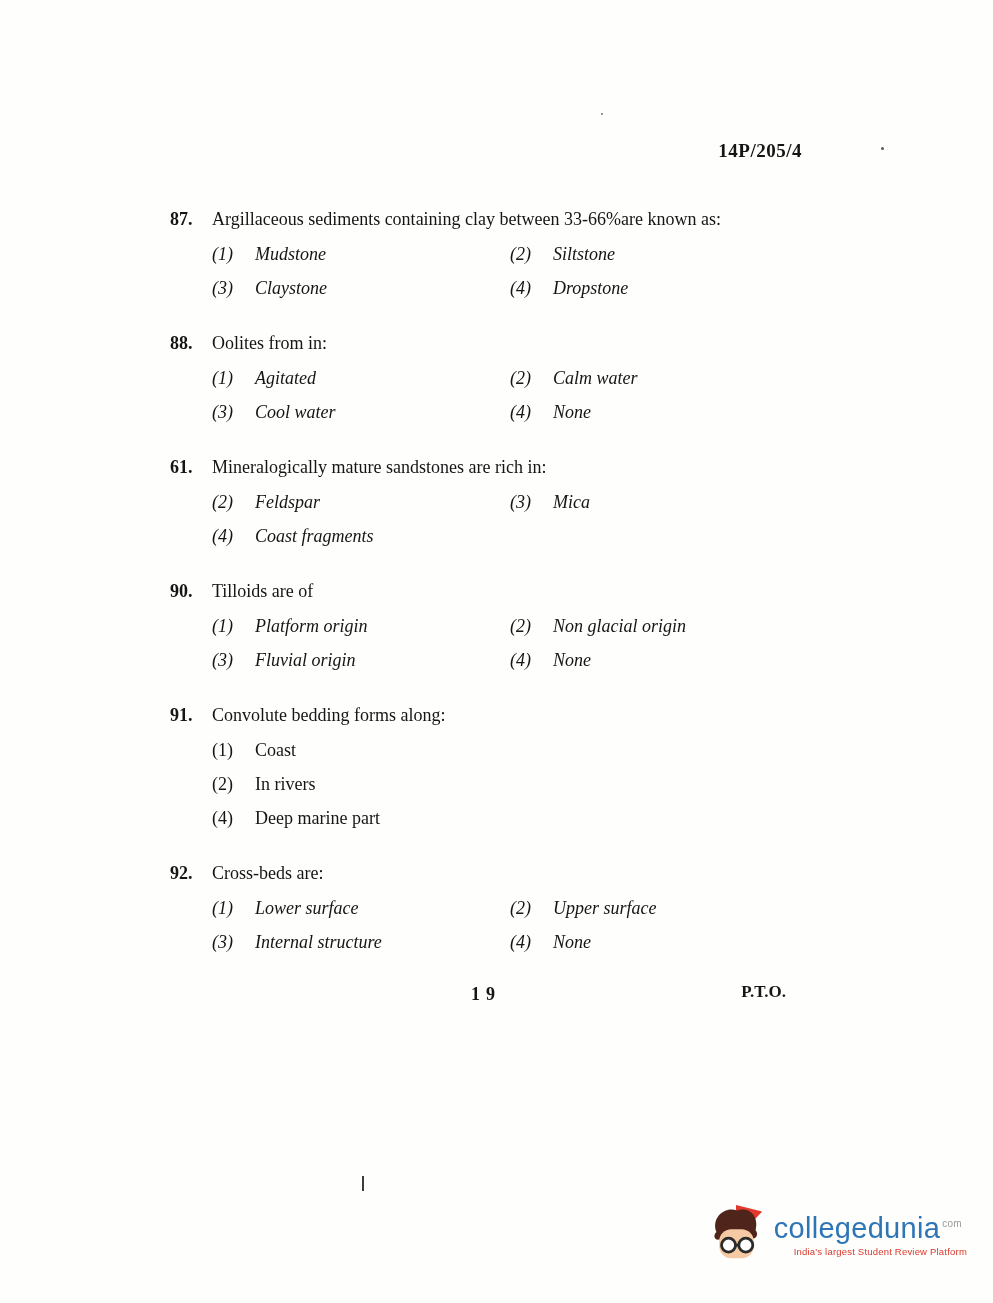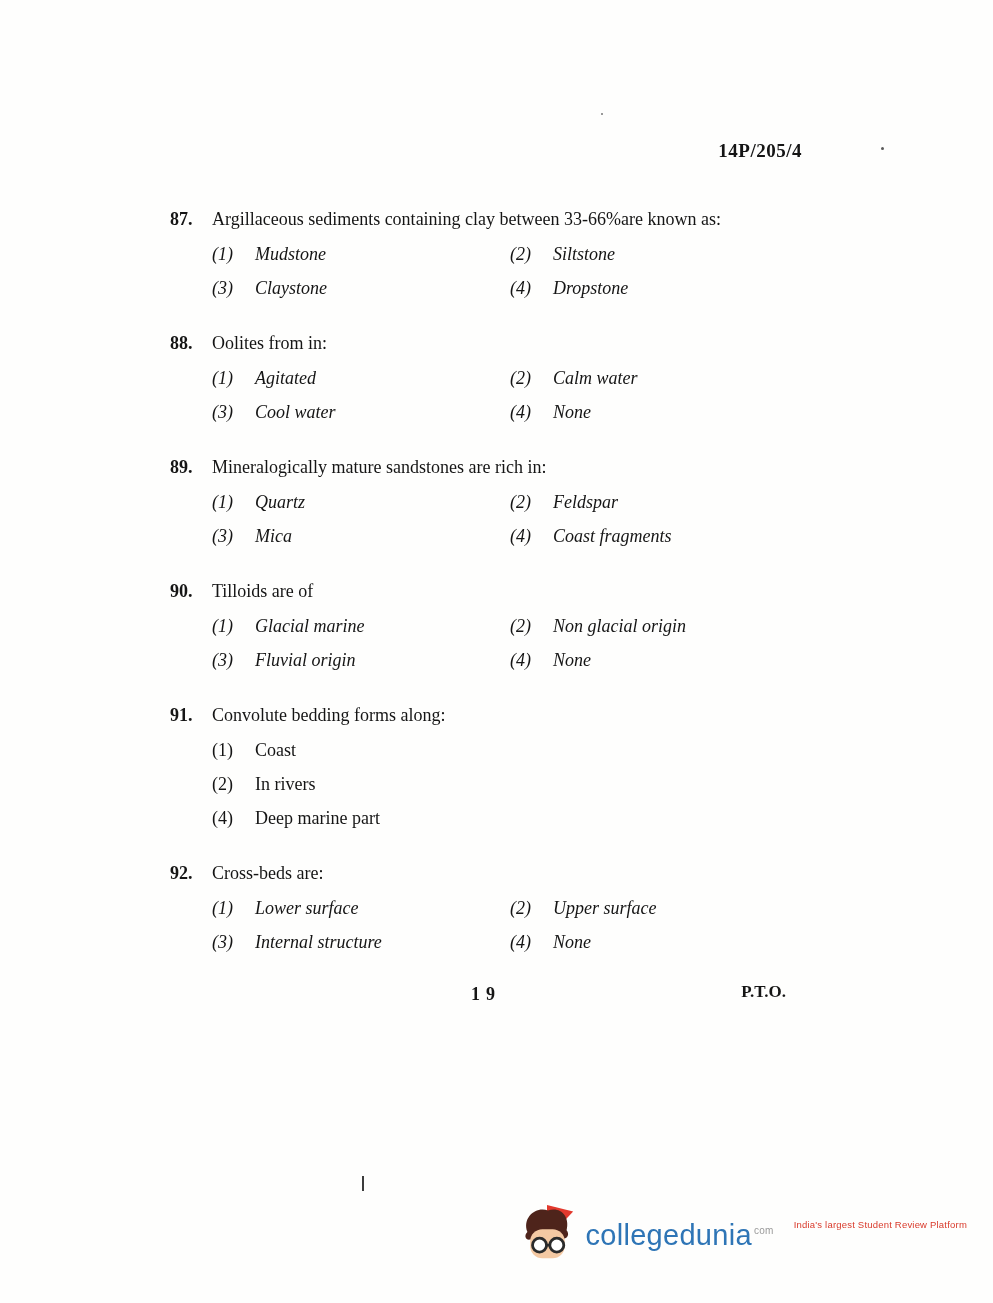--- a/index.html
+++ b/index.html
@@ -54,21 +54,21 @@
   .scan-tick { position: absolute; left: 362px; top: 1176px; width: 2px; height: 15px; background: #3c3c3c; }
   .scan-dot-1 { position: absolute; left: 881px; top: 147px; width: 3px; height: 3px; border-radius: 50%; background: #5a5a5a; }
   .scan-dot-2 { position: absolute; left: 601px; top: 113px; width: 2px; height: 2px; border-radius: 50%; background: #777; }
 
   
   .logo {
     position: absolute; right: 26px; bottom: 40px;
     display: flex; align-items: center; gap: 10px;
     font-family: "Liberation Sans", sans-serif;
   }
-  .logo-text { display: flex; }
+  .logo-text { display: flex; flex-direction: column; }
   .brand { color: #2e75b6; font-size: 29px; line-height: 30px; letter-spacing: 0.3px; }
   .brand .tld { font-size: 10px; color: #9a9a9a; vertical-align: super; margin-left: 2px; }
   .tagline { color: #d93a2b; font-size: 9.5px; margin-top: 3px; letter-spacing: 0.2px; margin-left: 20px; }
 </style>
 </head>
 <body>
 
 <div class="page">
 
   <div class="content">
@@ -88,32 +88,31 @@
         <div class="question">
           <div class="q-head"><span class="q-num">88.</span><span class="q-text">Oolites from in:</span></div>
           <div class="options two-col">
             <div class="option"><span class="opt-num">(1)</span><span class="opt-label">Agitated</span></div>
             <div class="option"><span class="opt-num">(2)</span><span class="opt-label">Calm water</span></div>
             <div class="option"><span class="opt-num">(3)</span><span class="opt-label">Cool water</span></div>
             <div class="option"><span class="opt-num">(4)</span><span class="opt-label">None</span></div>
           </div>
         </div>
         <div class="question">
-          <div class="q-head"><span class="q-num">89.</span><span class="q-text">Mineralogically mature sandstones are rich in:</span></div>
+          <div class="q-head"><span class="q-num">61.</span><span class="q-text">Mineralogically mature sandstones are rich in:</span></div>
           <div class="options two-col">
-            <div class="option"><span class="opt-num">(1)</span><span class="opt-label">Quartz</span></div>
             <div class="option"><span class="opt-num">(2)</span><span class="opt-label">Feldspar</span></div>
             <div class="option"><span class="opt-num">(3)</span><span class="opt-label">Mica</span></div>
             <div class="option"><span class="opt-num">(4)</span><span class="opt-label">Coast fragments</span></div>
           </div>
         </div>
         <div class="question">
           <div class="q-head"><span class="q-num">90.</span><span class="q-text">Tilloids are of</span></div>
           <div class="options two-col">
-            <div class="option"><span class="opt-num">(1)</span><span class="opt-label">Glacial marine</span></div>
+            <div class="option"><span class="opt-num">(1)</span><span class="opt-label">Platform origin</span></div>
             <div class="option"><span class="opt-num">(2)</span><span class="opt-label">Non glacial origin</span></div>
             <div class="option"><span class="opt-num">(3)</span><span class="opt-label">Fluvial origin</span></div>
             <div class="option"><span class="opt-num">(4)</span><span class="opt-label">None</span></div>
           </div>
         </div>
         <div class="question">
           <div class="q-head"><span class="q-num">91.</span><span class="q-text">Convolute bedding forms along:</span></div>
           <div class="options one-col">
             <div class="option"><span class="opt-num">(1)</span><span class="opt-label">Coast</span></div>
             <div class="option"><span class="opt-num">(2)</span><span class="opt-label">In rivers</span></div>

